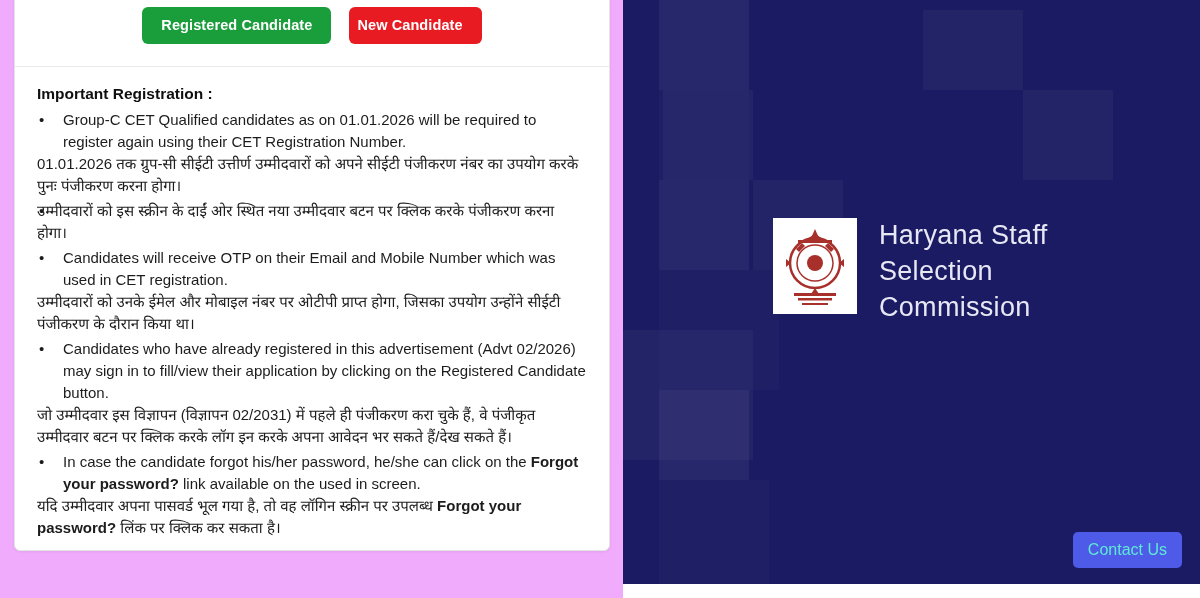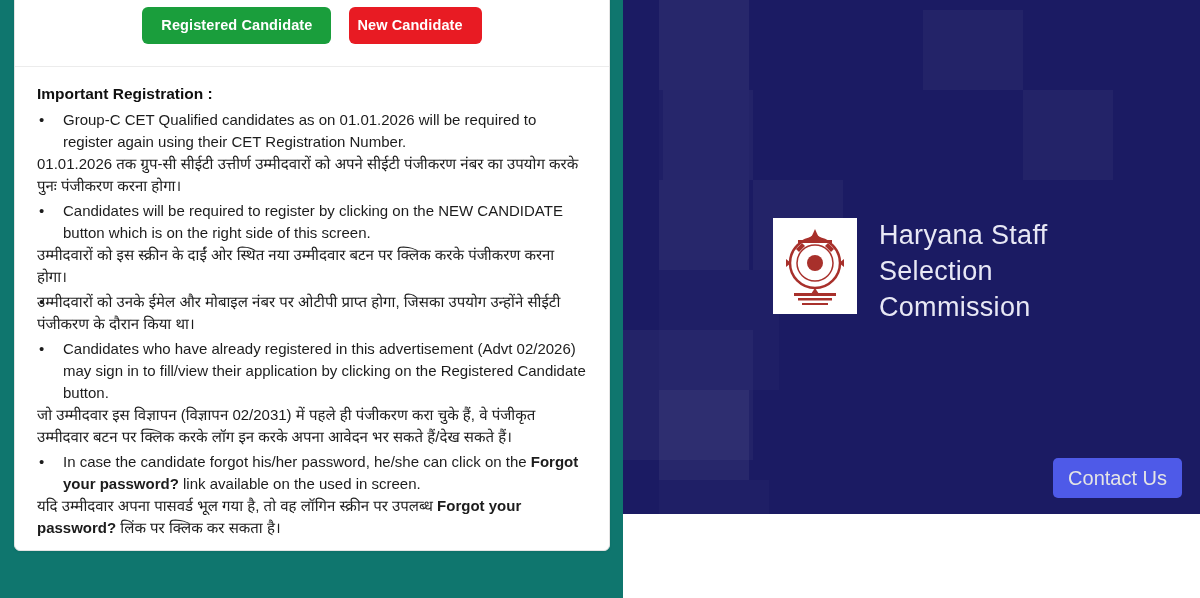--- a/index.html
+++ b/index.html
@@ -15,21 +15,21 @@
     width: 1200px;
     height: 598px;
     display: flex;
   }
 
   
   .left-panel {
     position: relative;
     width: 623px;
     height: 598px;
-    background: #0f766e;
+    background: #f0abfc;
     overflow: hidden;
   }
   .card {
     position: absolute;
     left: 14px;
     top: -26px;
     width: 596px;
     background: #ffffff;
     border: 1px solid #e3e3e3;
     border-radius: 6px;
@@ -92,21 +92,21 @@
     padding-left: 0px;
     font-size: 15px;
     line-height: 1.5;
   }
   .bullet-item .en b, .bullet-item .hi b { font-weight: bold; }
 
   
   .right-panel {
     position: relative;
     width: 577px;
-    height: 514px;
+    height: 584px;
     background: #1b1b63;
     overflow: hidden;
     padding-left: 36px;
   }
   .sq {
     position: absolute;
     background: rgba(255,255,255,0.035);
   }
   .sq2 { background: rgba(255,255,255,0.055); }
   .sq3 { background: rgba(255,255,255,0.02); }
@@ -136,24 +136,24 @@
     font-family: "Liberation Sans", sans-serif;
     font-weight: normal;
     letter-spacing: 0.3px;
     max-width: 230px;
   }
   .contact-btn {
     position: absolute;
     right: 18px;
     bottom: 16px;
     background: #4e5ae8;
-    color: #e5e5e5;
+    color: #5eead4;
     border: none;
     border-radius: 5px;
-    font-size: 20px;
+    font-size: 16px;
     font-family: "Liberation Sans", sans-serif;
     padding: 10px 15px;
     cursor: pointer;
     line-height: 1;
   }
 </style>
 </head>
 <body>
 
 <div class="page">
@@ -170,26 +170,26 @@
         <div class="instr-title">Important Registration :</div>
 
         <div class="bullet-item">
           <span class="dot">•</span>
           <span class="en">Group-C CET Qualified candidates as on 01.01.2026 will be required to register again using their CET Registration Number.</span>
           <span class="hi">01.01.2026 तक ग्रुप-सी सीईटी उत्तीर्ण उम्मीदवारों को अपने सीईटी पंजीकरण नंबर का उपयोग करके पुनः पंजीकरण करना होगा।</span>
         </div>
 
         <div class="bullet-item">
           <span class="dot">•</span>
-          <span class="en">Candidates will be required to register by clicking on the NEW CANDIDATE button which is on the right side of this screen.</span>
           <span class="hi">उम्मीदवारों को इस स्क्रीन के दाईं ओर स्थित नया उम्मीदवार बटन पर क्लिक करके पंजीकरण करना होगा।</span>
         </div>
 
         <div class="bullet-item">
           <span class="dot">•</span>
+          <span class="en">Candidates will receive OTP on their Email and Mobile Number which was used in CET registration.</span>
           <span class="hi">उम्मीदवारों को उनके ईमेल और मोबाइल नंबर पर ओटीपी प्राप्त होगा, जिसका उपयोग उन्होंने सीईटी पंजीकरण के दौरान किया था।</span>
         </div>
 
         <div class="bullet-item">
           <span class="dot">•</span>
           <span class="en">Candidates who have already registered in this advertisement (Advt 02/2026) may sign in to fill/view their application by clicking on the Registered Candidate button.</span>
           <span class="hi">जो उम्मीदवार इस विज्ञापन (विज्ञापन 02/2031) में पहले ही पंजीकरण करा चुके हैं, वे पंजीकृत उम्मीदवार बटन पर क्लिक करके लॉग इन करके अपना आवेदन भर सकते हैं/देख सकते हैं।</span>
         </div>
 
         <div class="bullet-item">

